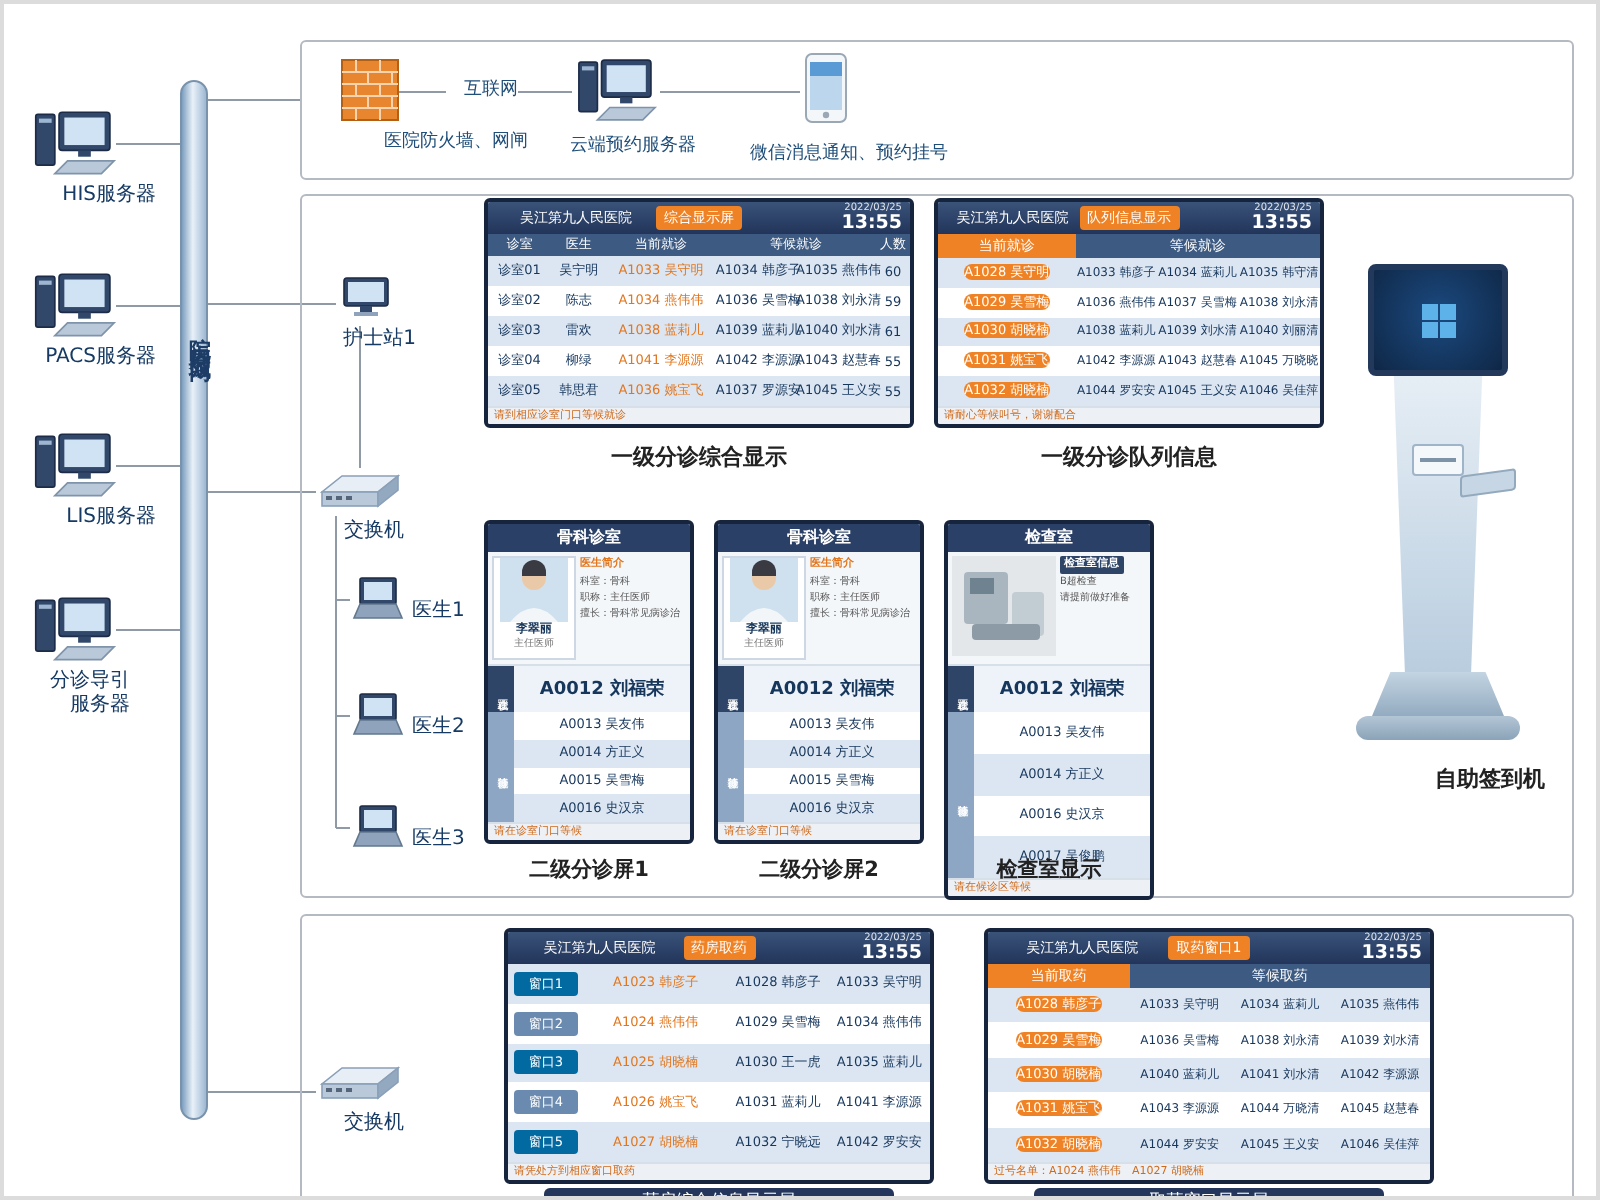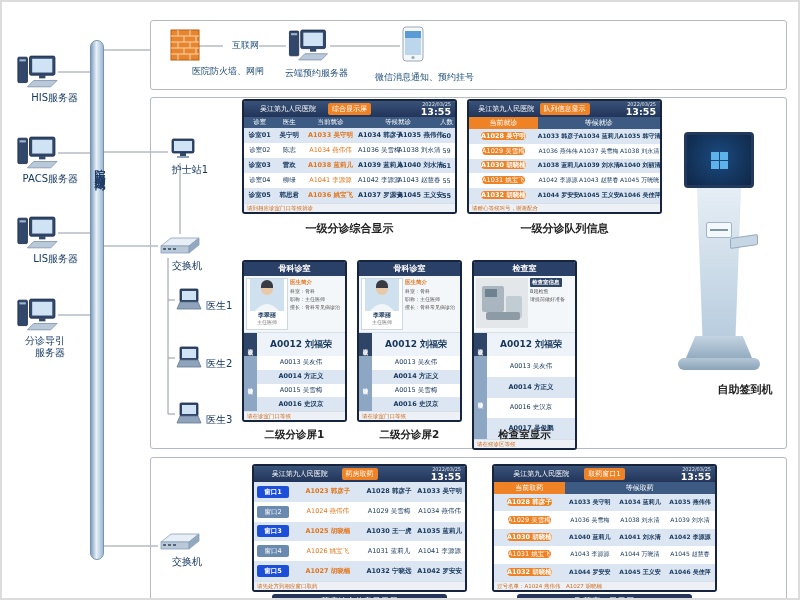--- a/index.html
+++ b/index.html
@@ -22,33 +22,33 @@
   .screen{position:absolute;background:#fff;border:2px solid #16243e;border-radius:3px;overflow:hidden;
     display:flex;flex-direction:column;}
   .shead{flex:0 0 16px;background:linear-gradient(#3a5379,#22345a);display:flex;align-items:center;padding:0 4px;color:#fff;}
   .shead .hosp{flex:1;font-size:7px;white-space:nowrap;overflow:hidden;text-align:center;}
   .shead .badge{background:#ef8225;border-radius:2px;font-size:7px;padding:1px 4px;white-space:nowrap;}
   .shead .right{flex:1;display:flex;flex-direction:column;align-items:flex-end;line-height:1;}
   .shead .date{font-size:5px;opacity:.85;}
   .shead .time{font-size:9.5px;font-weight:bold;}
   .sfoot{flex:0 0 9px;background:#edf1f6;color:#d06a1a;font-size:5.5px;line-height:9px;padding:0 3px;
     text-align:left;white-space:nowrap;overflow:hidden;border-top:1px solid #d7dfe8;}
-  .shade{background:#dce6f2;font-weight:bold;}
+  .shade{background:#dce6f2;}
   
   .a-cols{flex:0 0 11px;display:grid;grid-template-columns:15% 13% 26% 38% 8%;background:#3c5a82;color:#fff;
     font-size:6.5px;text-align:center;line-height:11px;}
   .a-row{flex:1;display:grid;grid-template-columns:15% 13% 26% 19% 19% 8%;font-size:6.5px;align-items:center;
     text-align:center;color:#16365c;white-space:nowrap;overflow:hidden;}
   .c-cur{color:#e2761d;}
   .f-cols{flex:0 0 11px;display:grid;grid-template-columns:18% 34% 48%;color:#fff;font-size:6.5px;
     text-align:center;line-height:11px;}
   .f-cols .navy{background:#3c5a82;} .f-cols .org{background:#ef8225;}
   .f-row{flex:1;display:grid;grid-template-columns:18% 34% 24% 24%;font-size:6.5px;align-items:center;
     text-align:center;color:#16365c;white-space:nowrap;overflow:hidden;}
-  .f-win{background:#1d4ed8;color:#fff;border-radius:2px;margin:2px 3px;font-size:6.5px;line-height:12px;}
+  .f-win{background:#0369a1;color:#fff;border-radius:2px;margin:2px 3px;font-size:6.5px;line-height:12px;}
   .f-row.alt .f-win{background:#6a8ab0;}
   
   .b-cols{flex:0 0 12px;display:grid;color:#fff;font-size:7px;text-align:center;line-height:12px;}
   .b-cols.b{grid-template-columns:36% 64%;} .b-cols.g{grid-template-columns:32% 68%;}
   .b-cols .cur{background:#ef8225;} .b-cols .wait{background:#3c5a82;}
   .b-row{flex:1;display:grid;align-items:center;text-align:center;font-size:6px;color:#16365c;
     white-space:nowrap;overflow:hidden;}
   .b-row.b{grid-template-columns:36% 21.3% 21.3% 21.4%;}
   .b-row.g{grid-template-columns:32% 22.7% 22.7% 22.6%;}
   .pill{background:#ef8225;color:#fff;border-radius:8px;font-size:6.5px;line-height:11px;width:86%;margin:10px auto;}

